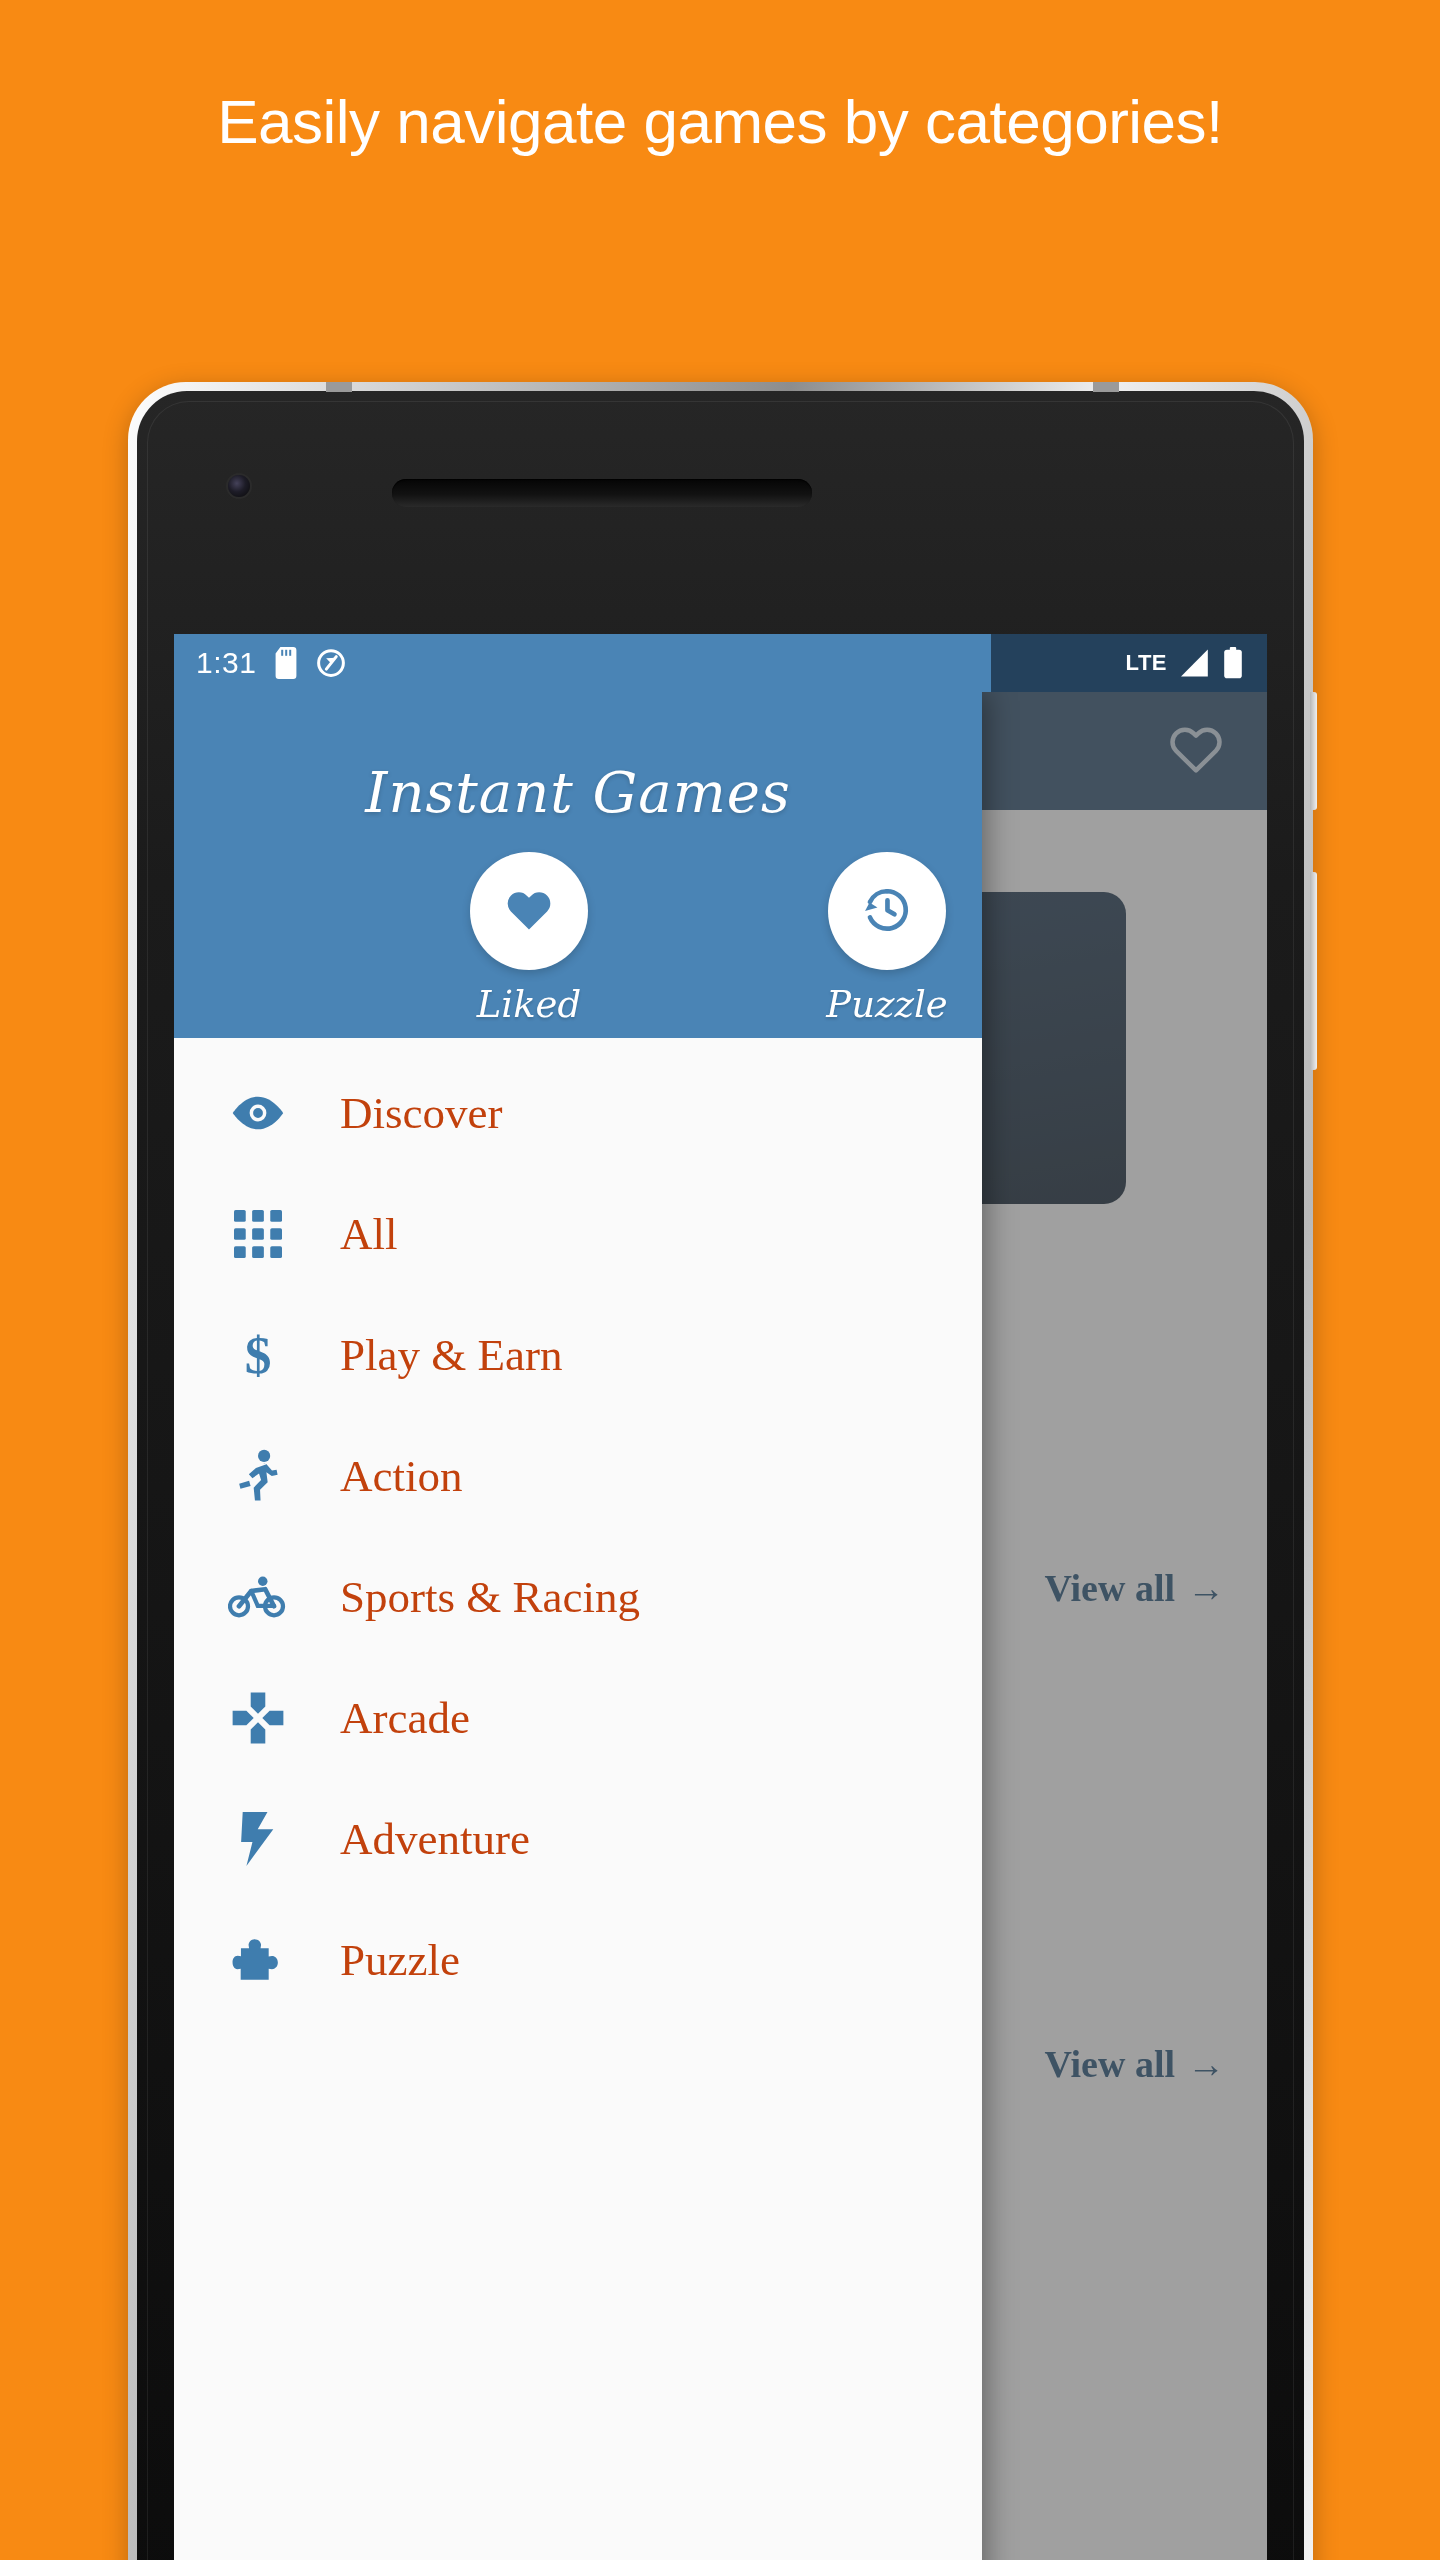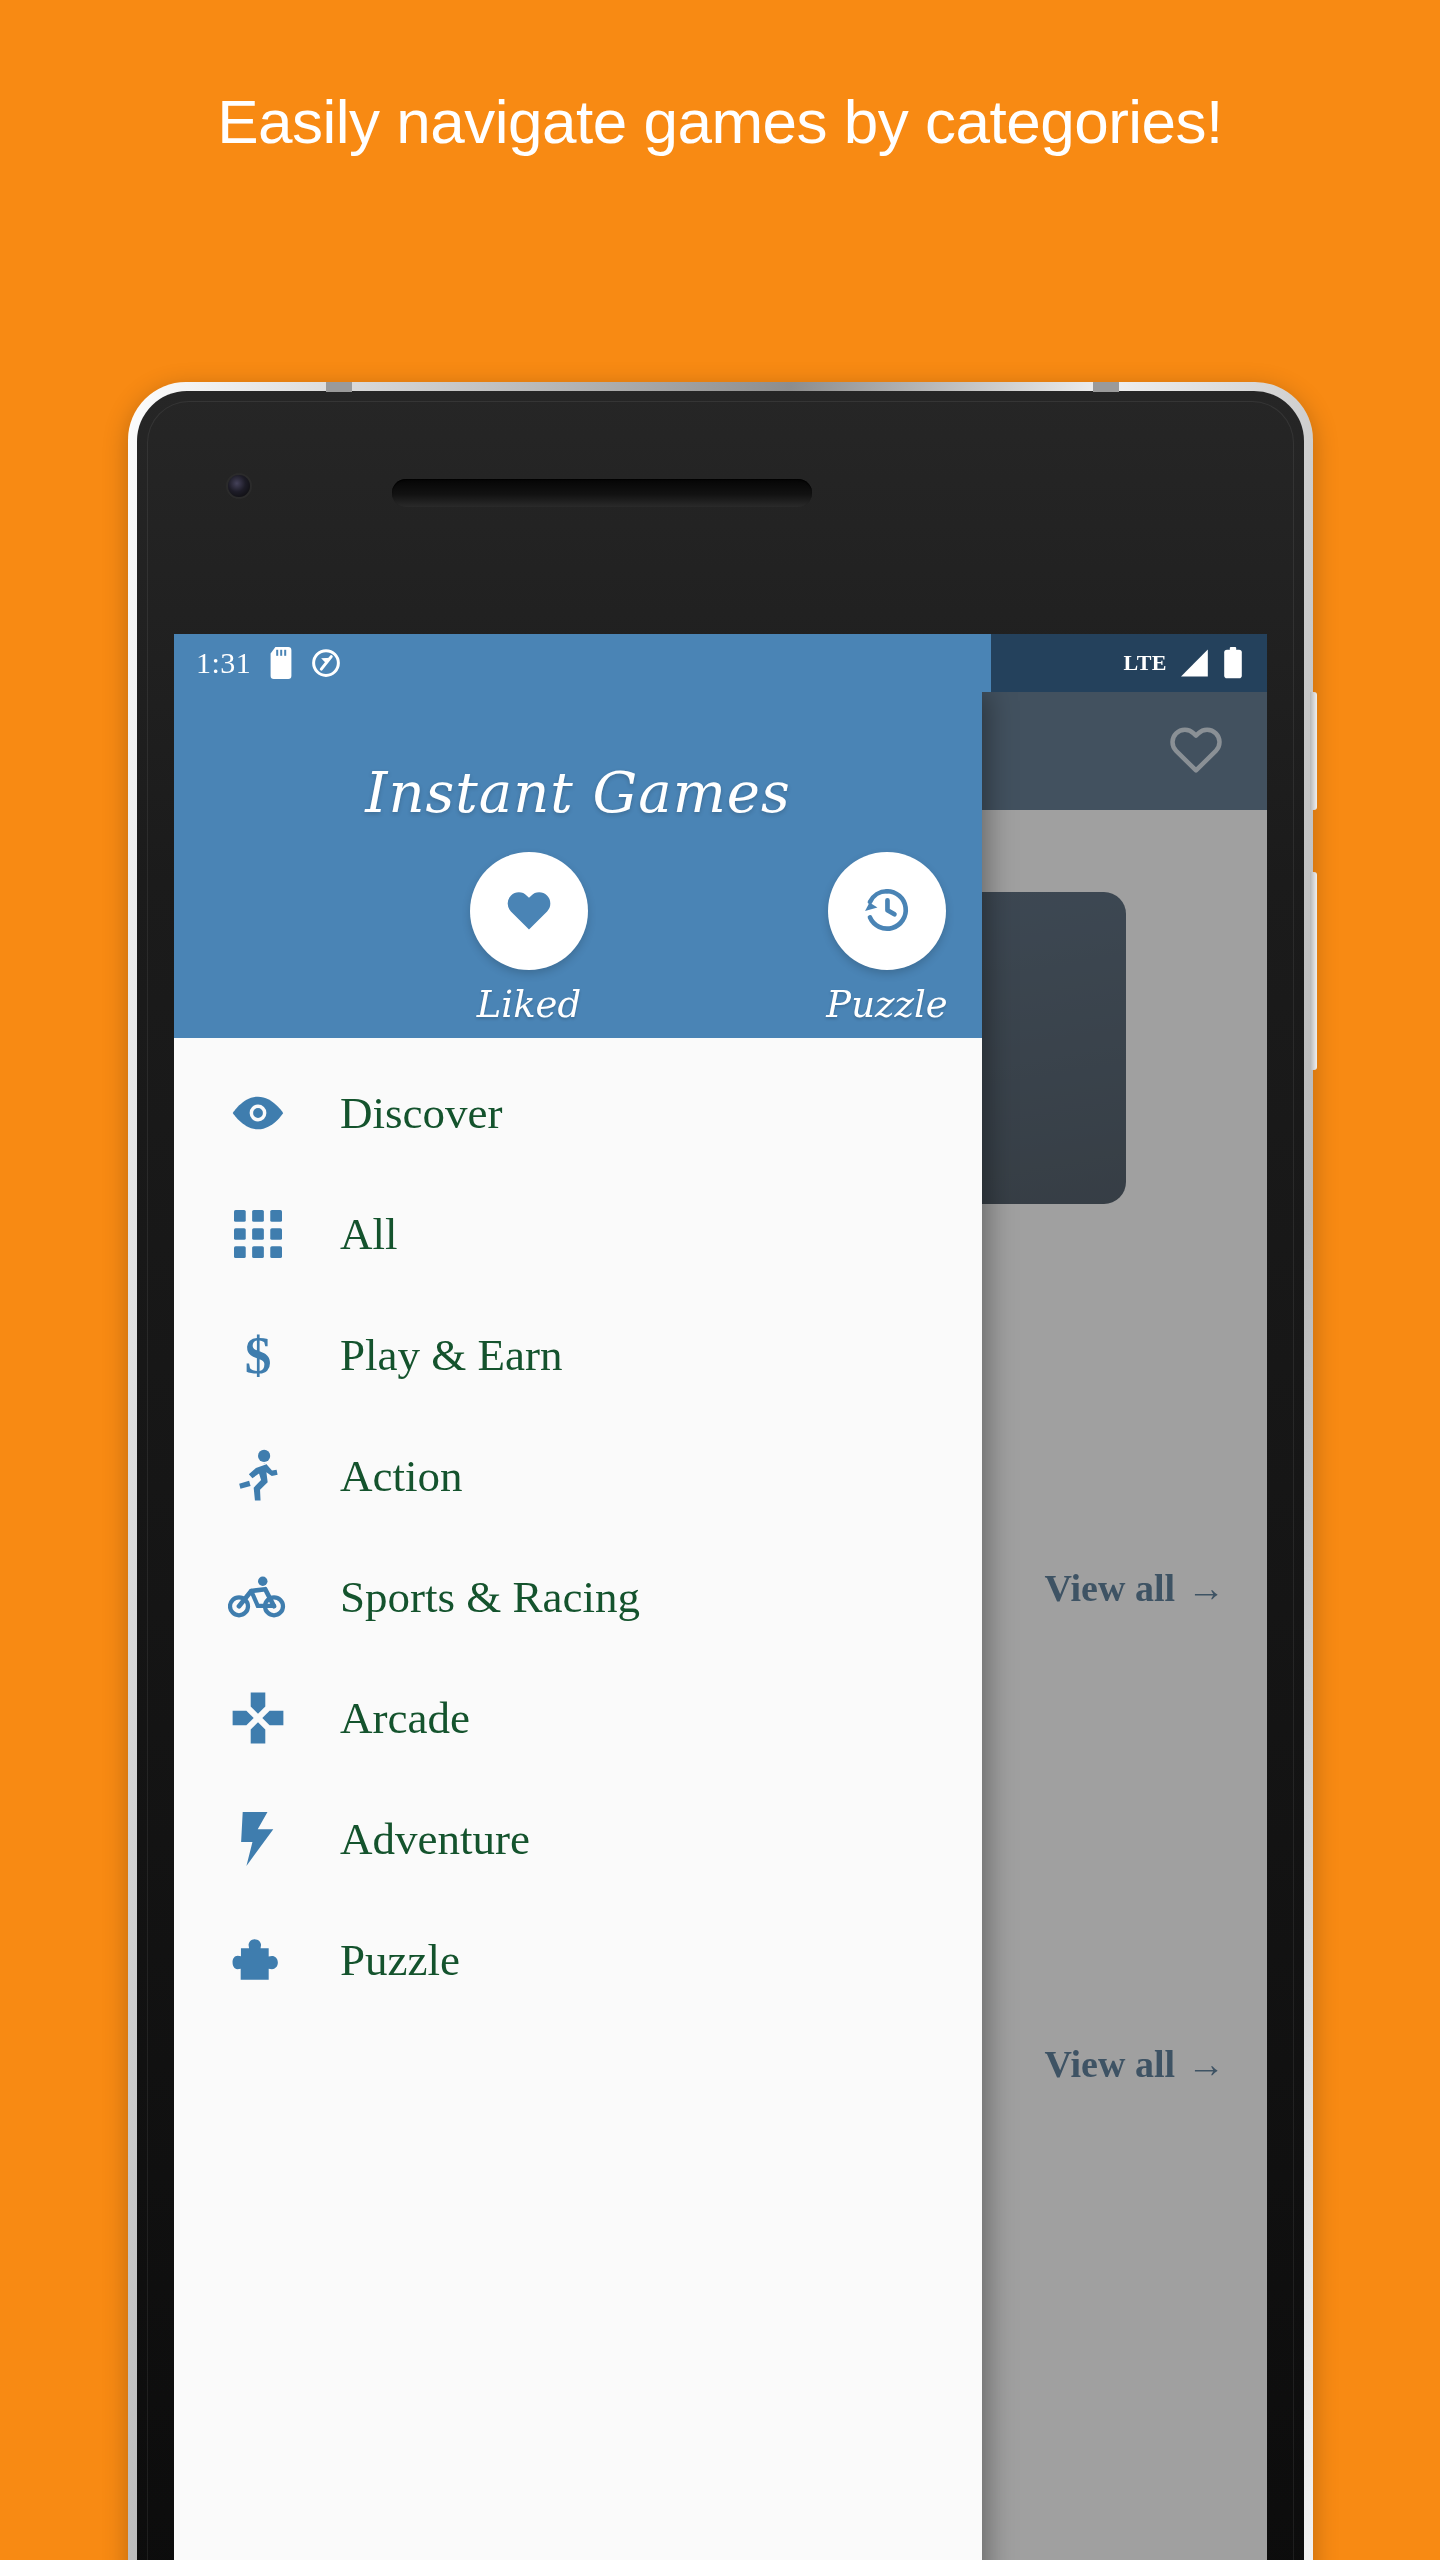--- a/index.html
+++ b/index.html
@@ -115,21 +115,20 @@
 
   
   .statusbar {
     position: absolute;
     top: 0; left: 0;
     width: 1093px; height: 58px;
     display: flex;
     align-items: center;
     color: #ffffff;
     z-index: 40;
-    font-family: Liberation Serif, serif;
   }
   .statusbar .sb-left {
     background: #4a84b5;
     height: 58px;
     flex: 0 0 817px;
     display: flex;
     align-items: center;
     padding-left: 22px;
     gap: 18px;
   }
@@ -360,21 +359,21 @@
   }
   .menu-icon {
     width: 88px;
     display: flex; align-items: center; justify-content: center;
     flex: 0 0 88px;
   }
   .menu-label {
     margin-left: 38px;
     font-family: "Liberation Serif", serif;
     font-size: 45px;
-    color: #14532d;
+    color: #c2410c;
     white-space: nowrap;
   }
 </style>
 </head>
 <body>
 
 <div class="headline">Easily navigate games by categories!</div>
 
 <div class="device">
   <div class="device-outer"></div>

